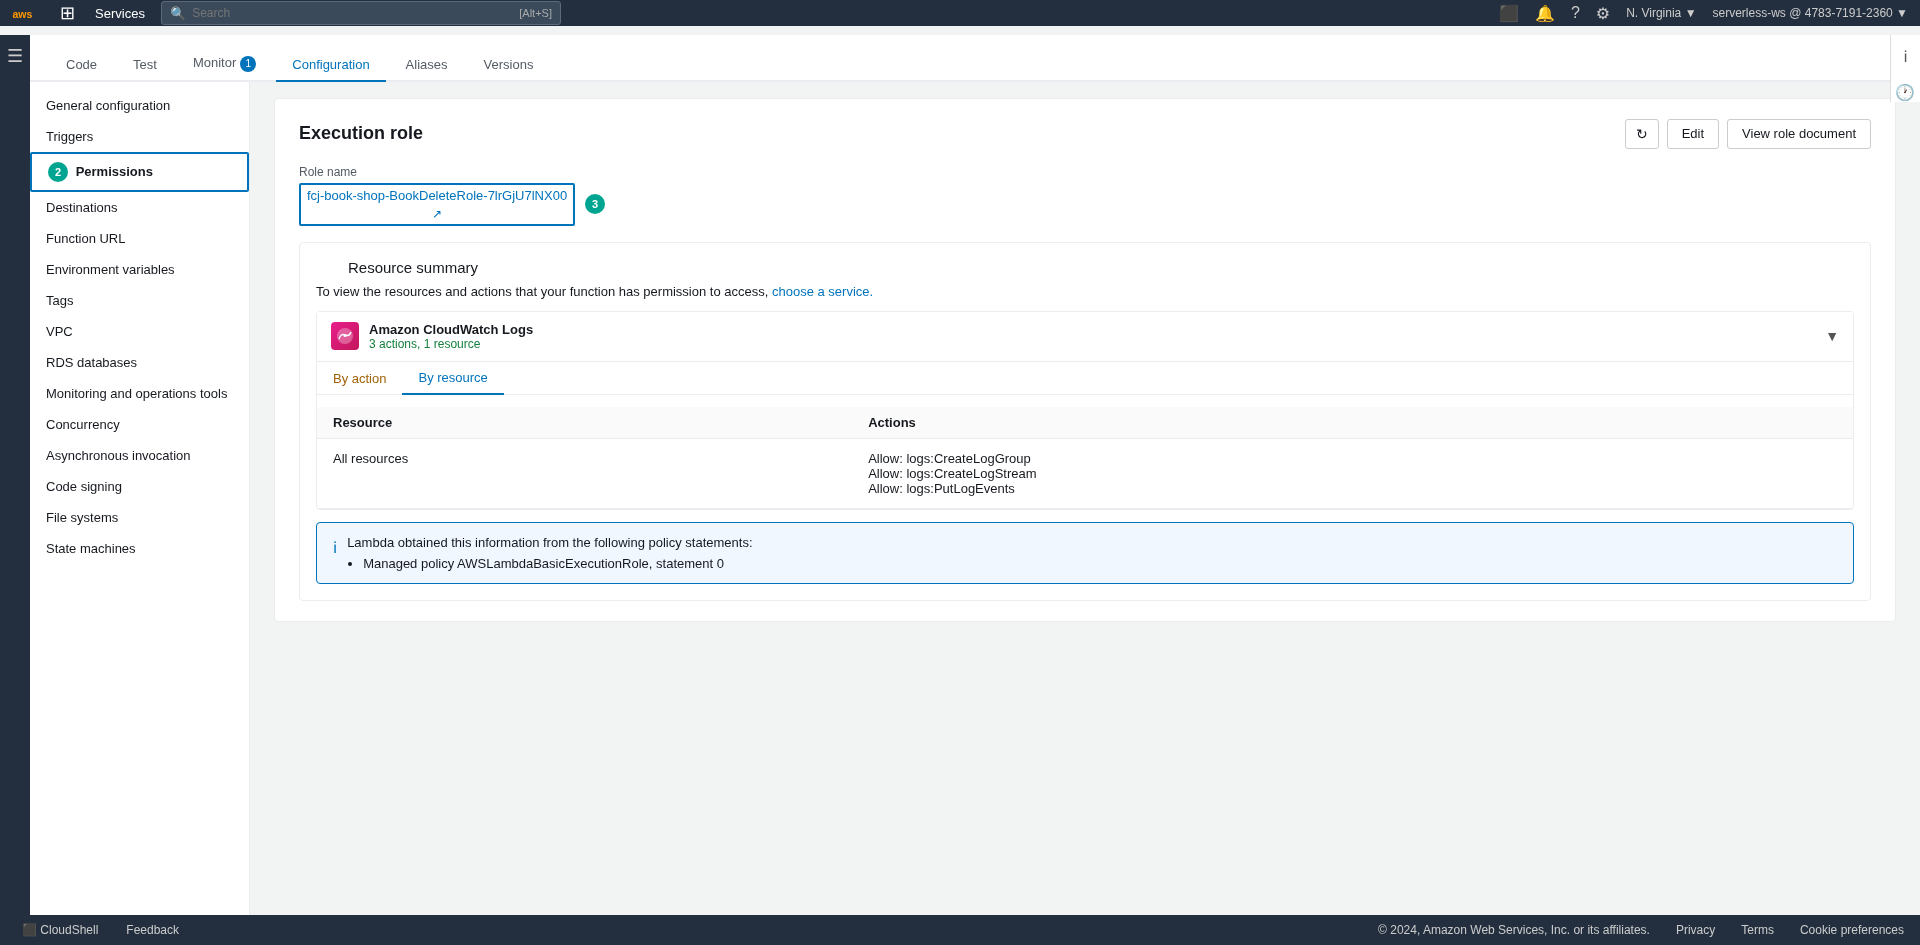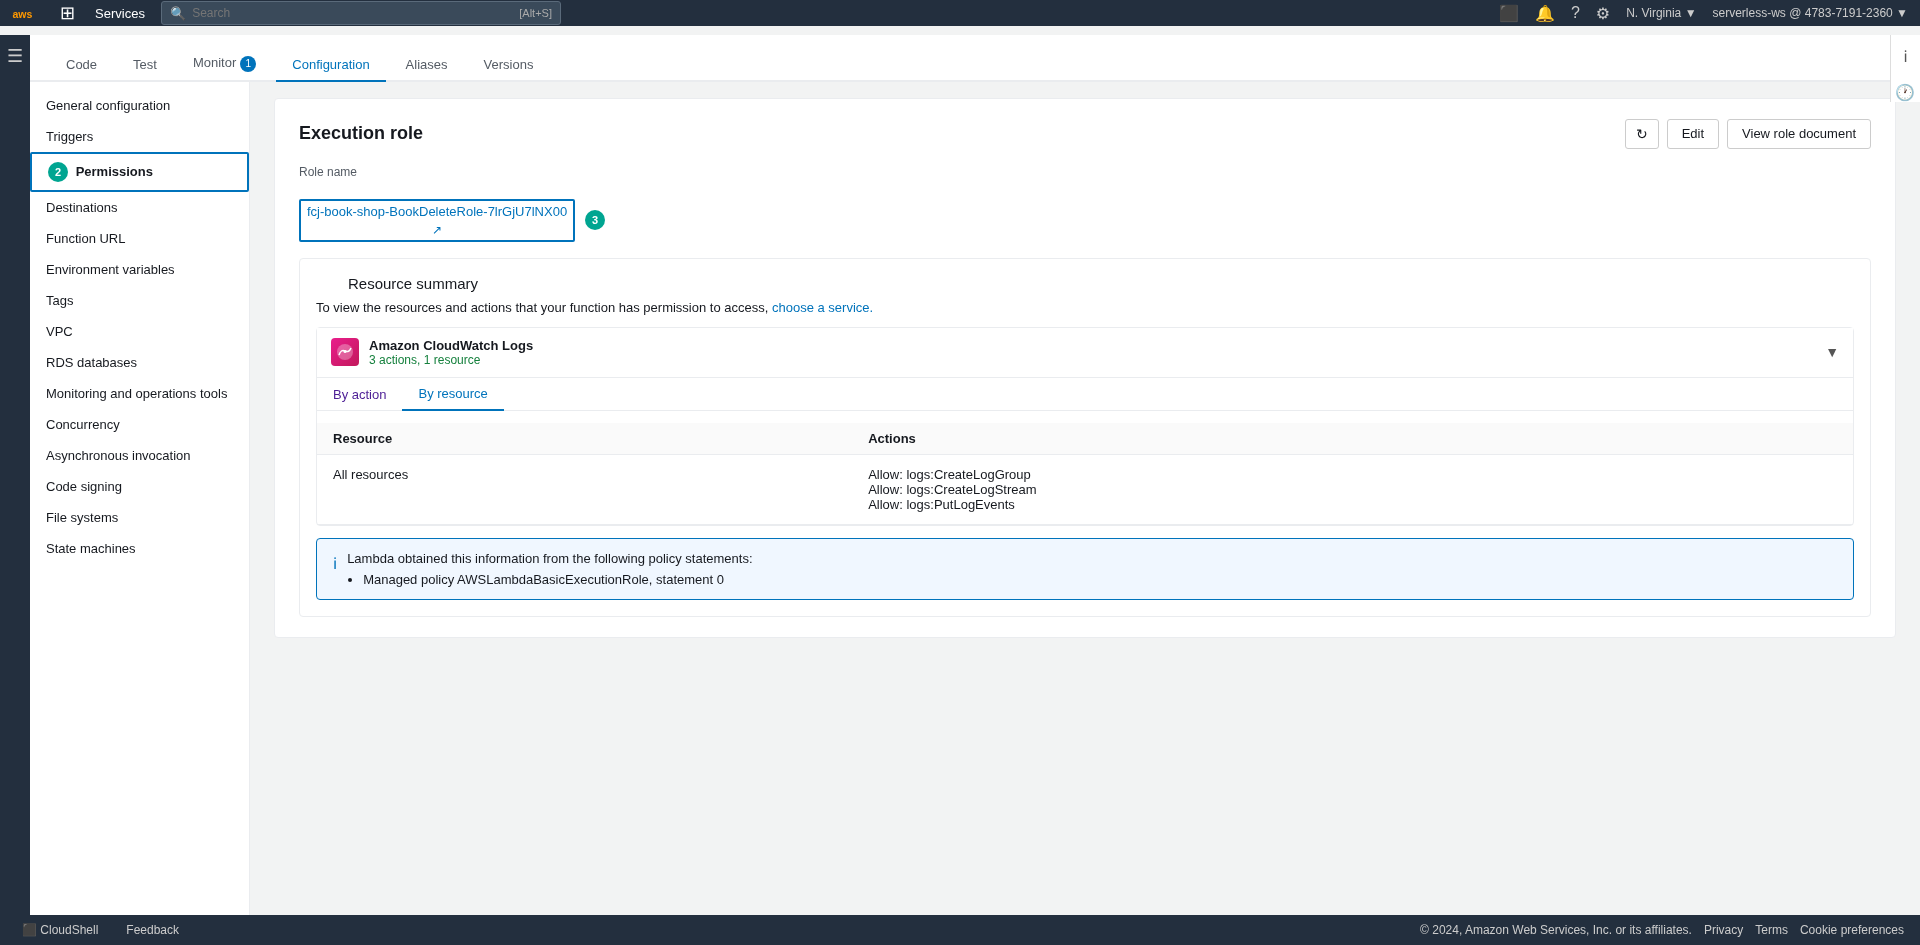--- a/index.html
+++ b/index.html
@@ -254,21 +254,21 @@
       font-size: 14px;
     }
 
     
     .role-name-section {
       margin-bottom: 16px;
     }
     .role-name-label {
       font-size: 12px;
       color: #545b64;
-      margin-bottom: 20px;
+      margin-bottom: 4px;
     }
     .role-name-link {
       display: inline-flex;
       align-items: center;
       gap: 4px;
       color: #0073bb;
       font-size: 13px;
       text-decoration: none;
       cursor: pointer;
       padding: 3px 6px;
@@ -331,21 +331,21 @@
     .sub-tabs {
       display: flex;
       border-bottom: 1px solid #eaecef;
       padding: 0;
       margin-bottom: 12px;
     }
     .sub-tab {
       padding: 8px 16px;
       font-size: 13px;
       cursor: pointer;
-      color: #4c1d95;
+      color: #a16207;
       border-bottom: 2px solid transparent;
       background: none;
       border: none;
       margin-bottom: -1px;
     }
     .sub-tab.active {
       color: #0073bb;
       border-bottom: 2px solid #0073bb;
     }
 
@@ -403,21 +403,21 @@
     }
     .footer-left { display: flex; gap: 16px; align-items: center; }
     .footer-btn {
       color: #ccc;
       font-size: 12px;
       background: none;
       border: none;
       cursor: pointer;
       padding: 2px 6px;
     }
-    .footer-right { display: flex; gap: 12px; align-items: center; }
+    .footer-right { display: flex; gap: 26px; align-items: center; }
     .footer-link { color: #ccc; font-size: 12px; cursor: pointer; }
 
     
     .annot-2 {
       background: #00a591;
       color: #fff;
       border-radius: 50%;
       width: 20px;
       height: 20px;
       font-size: 11px;

